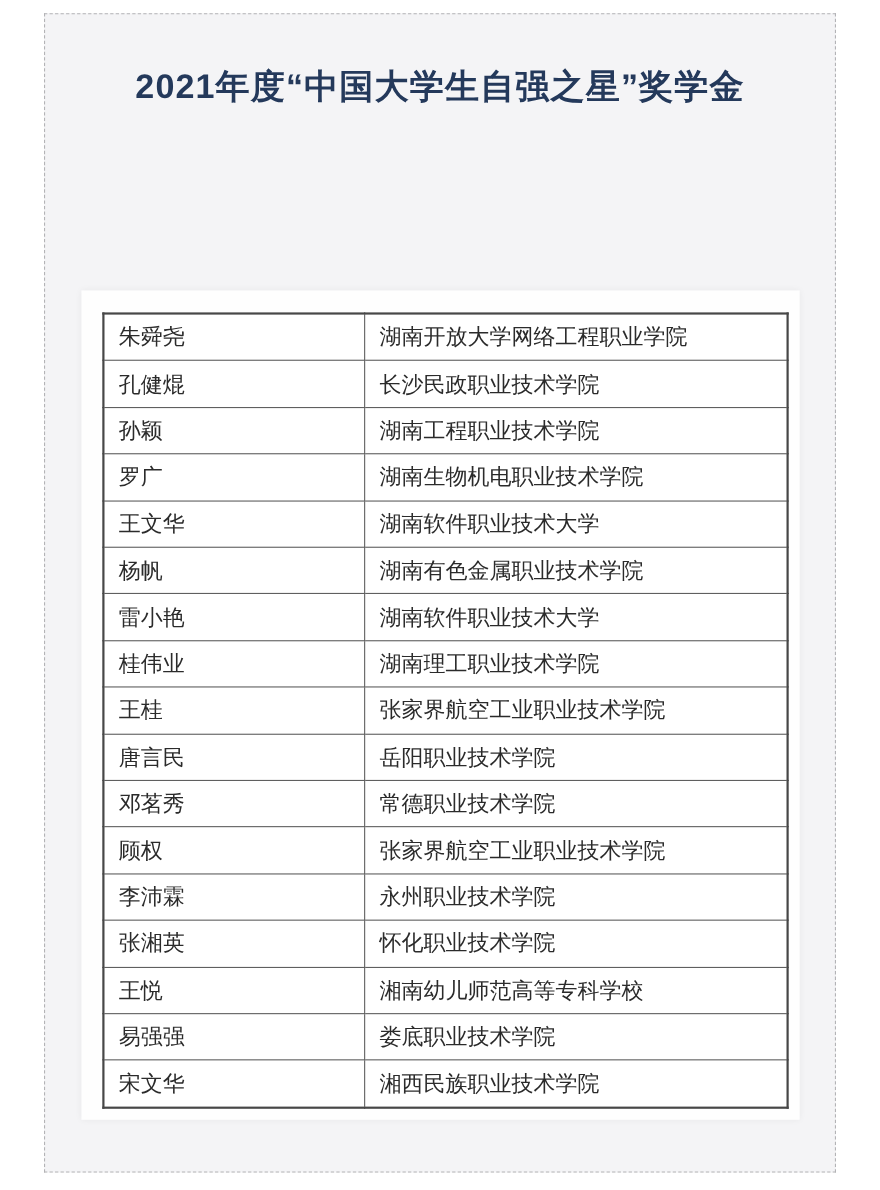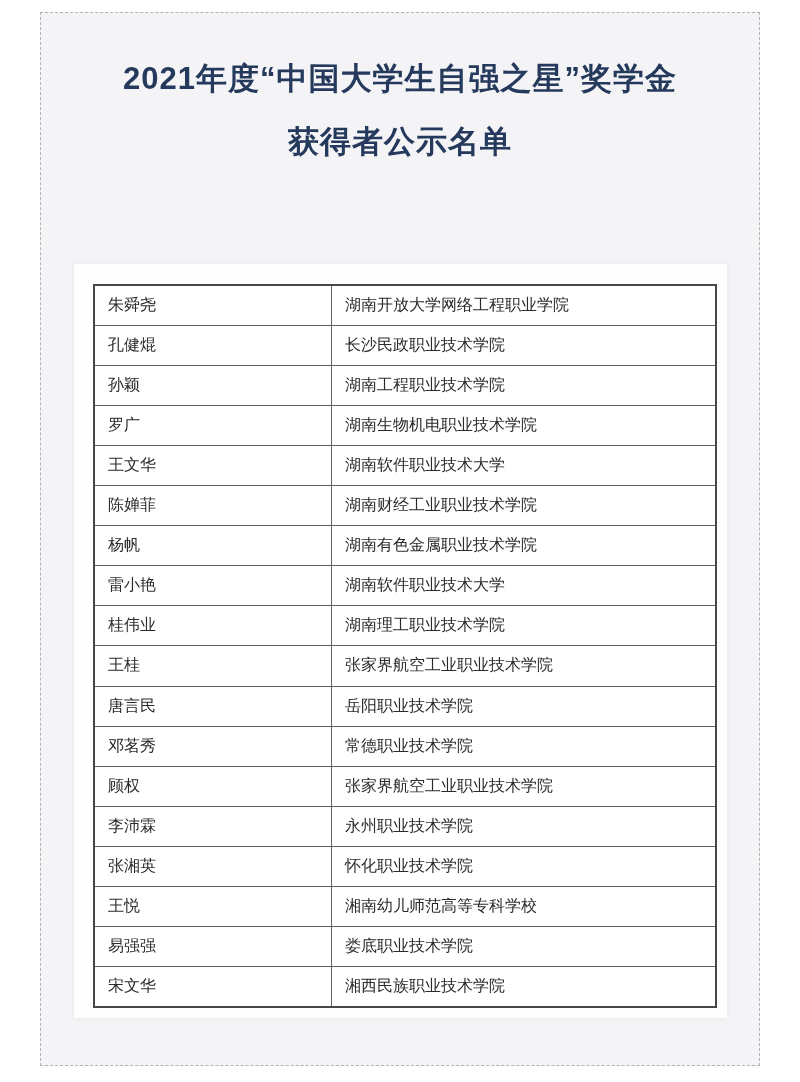--- a/index.html
+++ b/index.html
@@ -56,41 +56,40 @@
     width: 624px;
     height: 724px;
     border-collapse: collapse;
     table-layout: fixed;
     background: #ffffff;
     border: 2px solid #474747;
   }
   table.recipients td {
     border: 1.5px solid #5f5f5f;
     font-family: "Liberation Serif", "DejaVu Serif", serif;
-    font-size: 16px;
+    font-size: 20px;
     color: #2b2b2b;
     padding: 0 0 0 13px;
     vertical-align: middle;
     height: 36px;
     white-space: nowrap;
     overflow: hidden;
     margin-top: 28px;
   }
   td.col-name  { width: 223px; }
   td.col-school { }
 </style>
 </head>
 <body>
 
 <div class="stage">
   <div class="card">
 
     <div class="title-block">
       <div class="title-line">2021年度“中国大学生自强之星”奖学金</div>
-      <div class="title-line">获得者公示名单</div>
     </div>
 
     <div class="table-panel">
       <table class="recipients">
         <tbody id="recipients-body">
 
         <tr>
               <td class="col-name">朱舜尧</td>
               <td class="col-school">湖南开放大学网络工程职业学院</td>
             </tr>
@@ -102,24 +101,20 @@
               <td class="col-name">孙颖</td>
               <td class="col-school">湖南工程职业技术学院</td>
             </tr>
             <tr>
               <td class="col-name">罗广</td>
               <td class="col-school">湖南生物机电职业技术学院</td>
             </tr>
             <tr>
               <td class="col-name">王文华</td>
               <td class="col-school">湖南软件职业技术大学</td>
-            </tr>
-            <tr>
-              <td class="col-name">陈婵菲</td>
-              <td class="col-school">湖南财经工业职业技术学院</td>
             </tr>
             <tr>
               <td class="col-name">杨帆</td>
               <td class="col-school">湖南有色金属职业技术学院</td>
             </tr>
             <tr>
               <td class="col-name">雷小艳</td>
               <td class="col-school">湖南软件职业技术大学</td>
             </tr>
             <tr>

